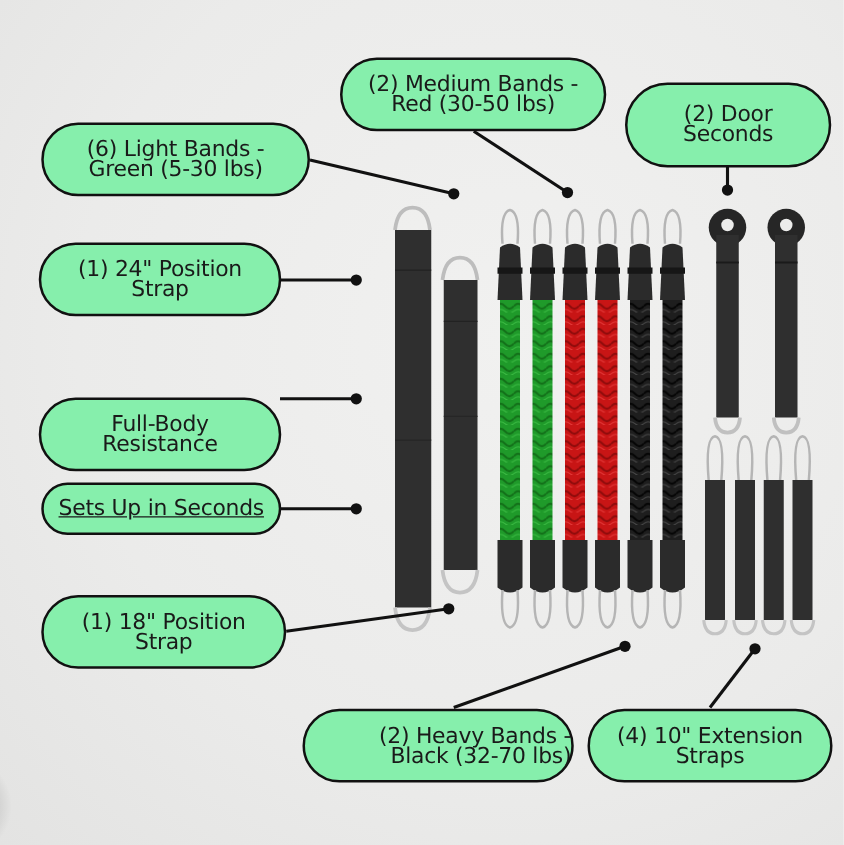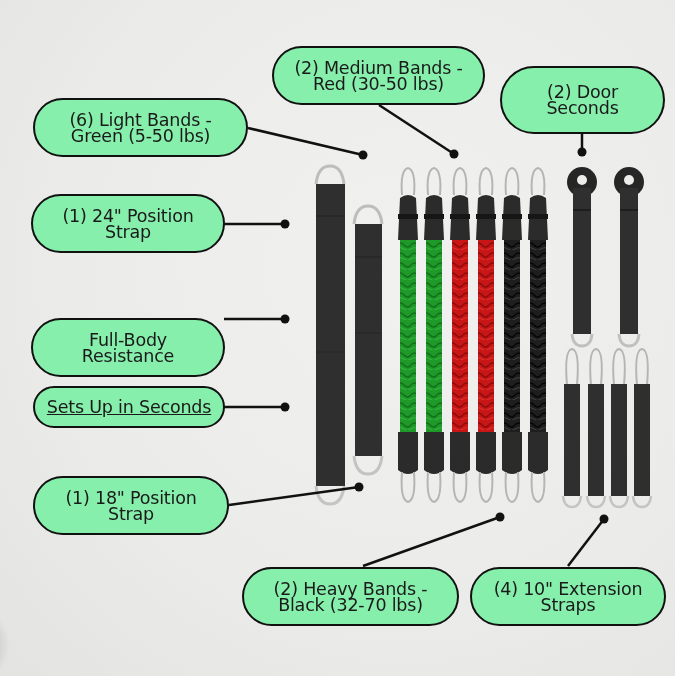--- a/index.html
+++ b/index.html
@@ -174,21 +174,21 @@
         <circle cx="359" cy="487" r="4.5" stroke="none"></circle>
       <line x1="363" y1="566" x2="500" y2="517"></line>
         <circle cx="500" cy="517" r="4.5" stroke="none"></circle>
       <line x1="568" y1="566" x2="604" y2="519"></line>
         <circle cx="604" cy="519" r="4.5" stroke="none"></circle>
     </g>
   </svg>
 
   <div class="pill" style="left:33px; top:98px; width:215px; height:59px;">
     <span>(6) Light Bands -</span>
-    <span>Green (5-50 lbs)</span>
+    <span>Green (5-30 lbs)</span>
   </div>
 
   <div class="pill" style="left:272px; top:46px; width:213px; height:59px;">
     <span>(2) Medium Bands -</span>
     <span>Red (30-50 lbs)</span>
   </div>
 
   <div class="pill" style="left:500px; top:46px; width:165px; height:68px;margin-top:20px;">
     <span>(2) Door</span>
     <span>Seconds</span>
@@ -206,21 +206,21 @@
 
   <div class="pill" style="left:33px; top:386px; width:192px; height:42px;text-decoration:underline;">
     <span>Sets Up in Seconds</span>
   </div>
 
   <div class="pill" style="left:33px; top:476px; width:196px; height:59px;">
     <span>(1) 18" Position</span>
     <span>Strap</span>
   </div>
 
-  <div class="pill" style="left:242px; top:567px; width:217px; height:59px;">
+  <div class="pill" style="left:242px; top:567px; width:217px; height:59px;align-items:flex-end;">
     <span>(2) Heavy Bands -</span>
     <span>Black (32-70 lbs)</span>
   </div>
 
   <div class="pill" style="left:470px; top:567px; width:196px; height:59px;">
     <span>(4) 10" Extension</span>
     <span>Straps</span>
   </div>
 </div>
 

